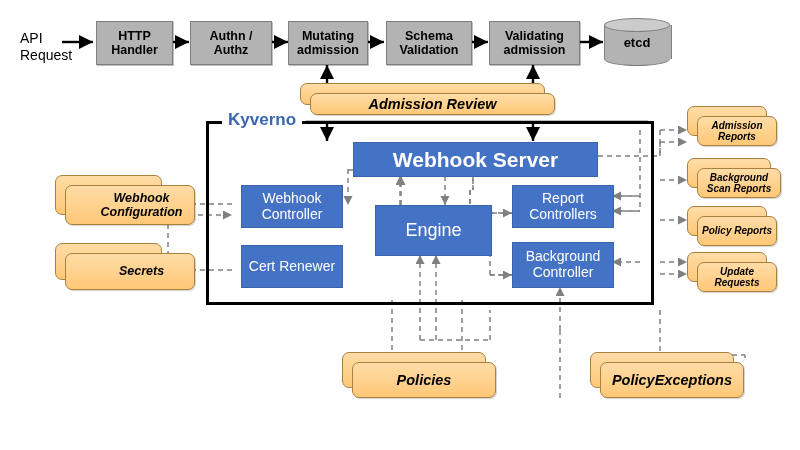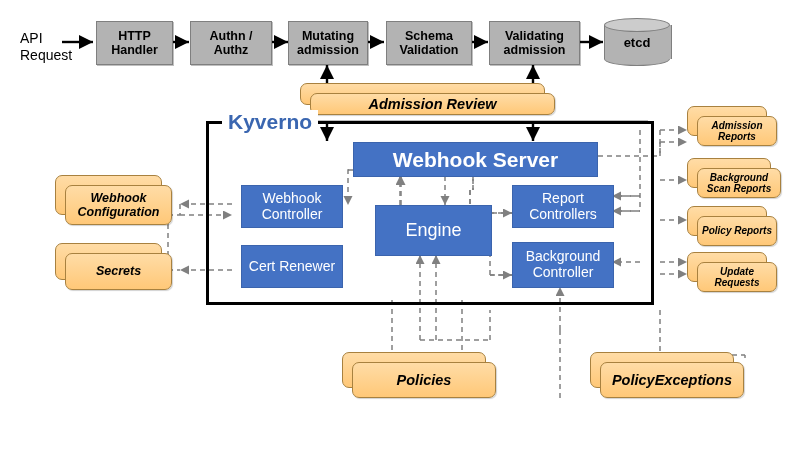--- a/index.html
+++ b/index.html
@@ -39,26 +39,26 @@
   .stack .sh{position:absolute;left:0;top:0;width:calc(100% - 10px);height:calc(100% - 10px);
              border-radius:7px;border:1px solid #a8813f;
              background:linear-gradient(180deg,#ffdca6 0%,#ffc878 100%);}
   .stack .fr{position:absolute;left:10px;top:10px;width:calc(100% - 10px);height:calc(100% - 10px);
              border-radius:7px;border:1px solid #a8813f;
              background:linear-gradient(180deg,#ffdca6 0%,#ffc878 100%);
              display:flex;align-items:center;justify-content:center;text-align:center;
              font-weight:bold;font-style:italic;color:#000;line-height:1.15;
              box-shadow:1px 1px 1px rgba(0,0,0,.18);}
   .stack.f10 .fr{font-size:10px;}
-  .stack.f12 .fr{font-size:12.5px;}
+  .stack.f12 .fr{font-size:12.5px;padding-left:23px;}
   .stack.f14 .fr{font-size:14.5px;}
 
   
   .kyv-box{position:absolute;border:3px solid #000;background:transparent;}
-  .kyv-label{position:absolute;font-size:21px;font-weight:bold;color:#3a66b0;
+  .kyv-label{position:absolute;font-size:17px;font-weight:bold;color:#3a66b0;
              background:#ffffff;padding:0 6px;}
 </style>
 </head>
 <body>
 
 <div id="canvas">
 
   <svg class="wires" viewBox="0 0 800 450" xmlns="http://www.w3.org/2000/svg">
     <defs>
       <marker id="ab" markerWidth="7" markerHeight="7" refX="6" refY="3" orient="auto">

